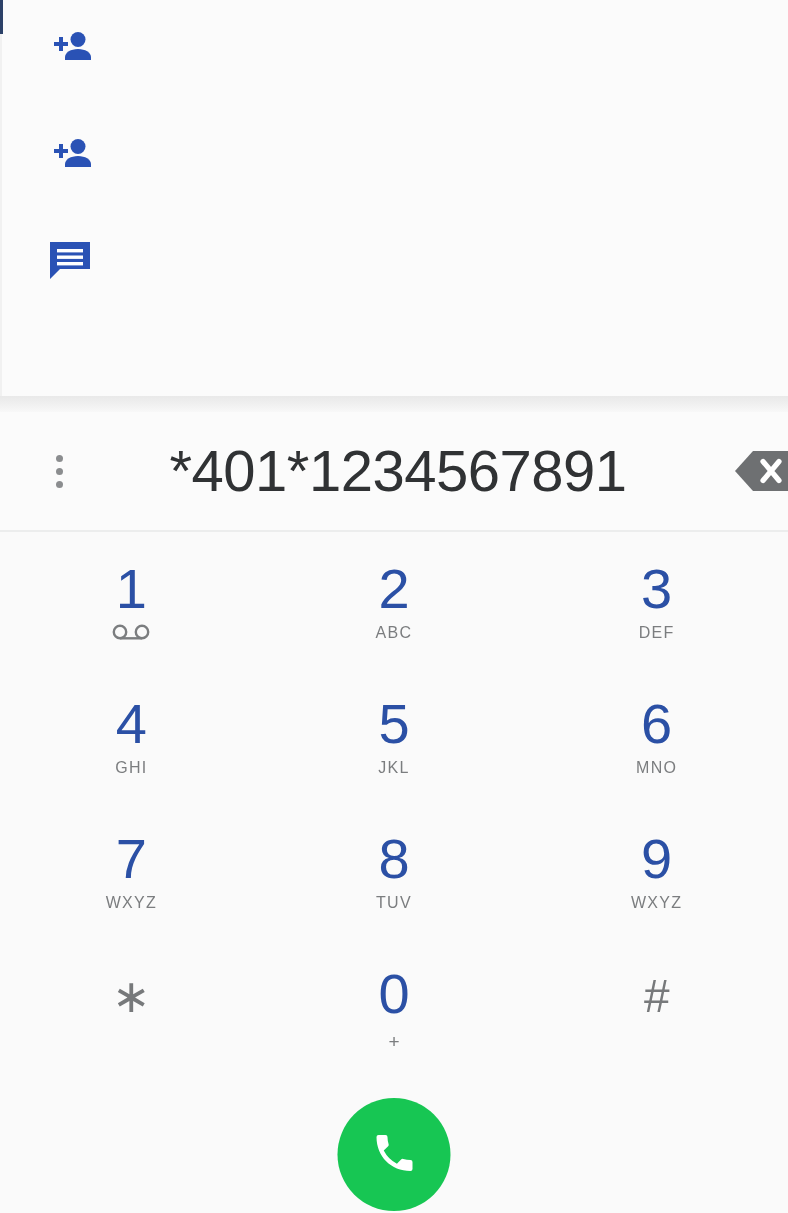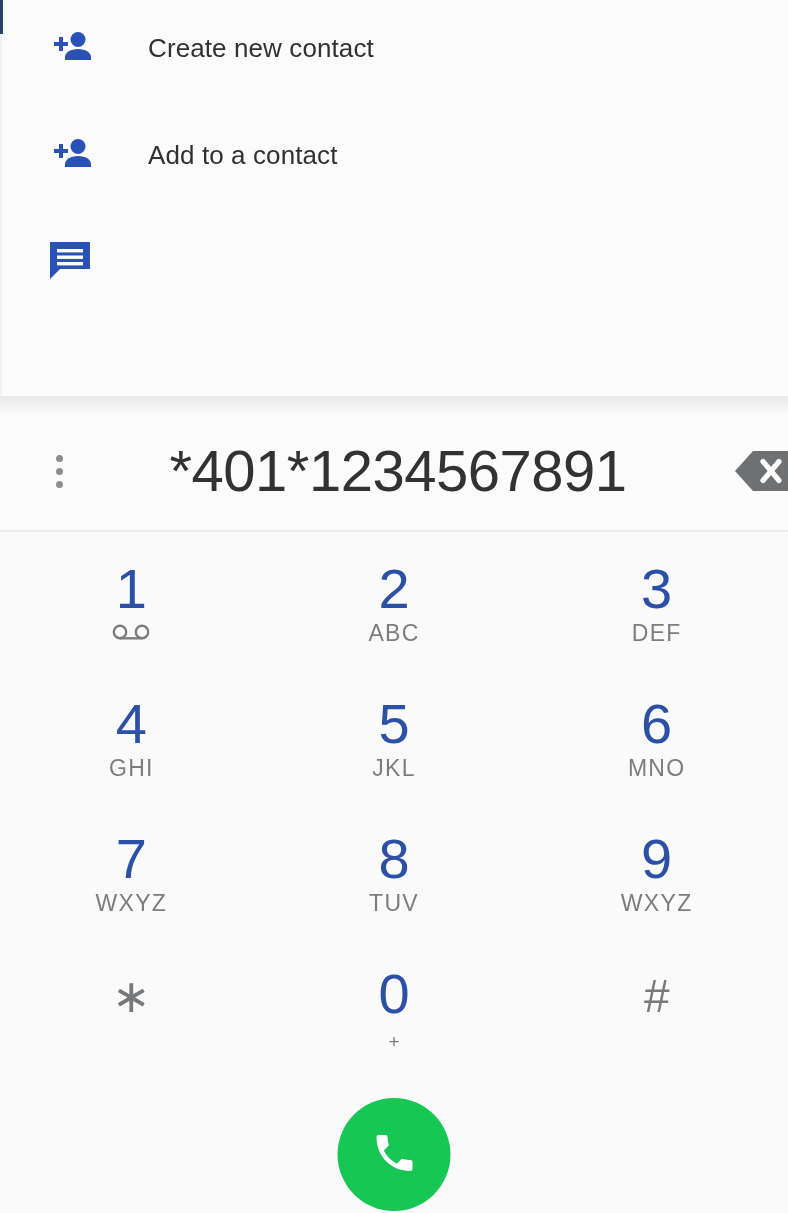--- a/index.html
+++ b/index.html
@@ -178,21 +178,21 @@
     color: #2b50a5;
     font-weight: 400;
   }
   .key-digit.sym {
     color: #77797b;
     font-size: 46px;
     line-height: 62px;
   }
   .key-sub {
     margin-top: 4px;
-    font-size: 23px;
+    font-size: 16px;
     letter-spacing: 1.3px;
     color: #7b7d7f;
     height: 22px;
     display: flex;
     align-items: center;
     justify-content: center;
   }
   .key-sub.plus {
     font-size: 19px;
     letter-spacing: 0;
@@ -228,32 +228,30 @@
   <div class="action-sheet">
 
     <div class="action-item" data-row="0">
       <span class="action-icon">
         <svg width="48" height="40" viewBox="0 0 48 40" xmlns="http://www.w3.org/2000/svg">
           <path d="M8 14h5V9h4v5h5v4h-5v5h-4v-5H8z" fill="#2a52b5"></path>
           <circle cx="32" cy="11.5" r="7.5" fill="#2a52b5"></circle>
           <path d="M32 21c-7.2 0-13 3.6-13 8v3h26v-3c0-4.4-5.8-8-13-8z" fill="#2a52b5"></path>
         </svg>
       </span>
-      <span class="action-label">Create new contact</span>
     </div>
 
     <div class="action-item" data-row="1">
       <span class="action-icon">
         <svg width="48" height="40" viewBox="0 0 48 40" xmlns="http://www.w3.org/2000/svg">
           <path d="M8 14h5V9h4v5h5v4h-5v5h-4v-5H8z" fill="#2a52b5"></path>
           <circle cx="32" cy="11.5" r="7.5" fill="#2a52b5"></circle>
           <path d="M32 21c-7.2 0-13 3.6-13 8v3h26v-3c0-4.4-5.8-8-13-8z" fill="#2a52b5"></path>
         </svg>
       </span>
-      <span class="action-label">Add to a contact</span>
     </div>
 
     <div class="action-item" data-row="2">
       <span class="action-icon">
         <svg width="48" height="44" viewBox="0 0 48 44" xmlns="http://www.w3.org/2000/svg">
           <path d="M4 3h40v27H14L4 40z" fill="#2a52b5" rx="3"></path>
           <rect x="11" y="10" width="26" height="3.4" fill="#ffffff"></rect>
           <rect x="11" y="16.5" width="26" height="3.4" fill="#ffffff"></rect>
           <rect x="11" y="23" width="26" height="3.4" fill="#ffffff"></rect>
         </svg>

